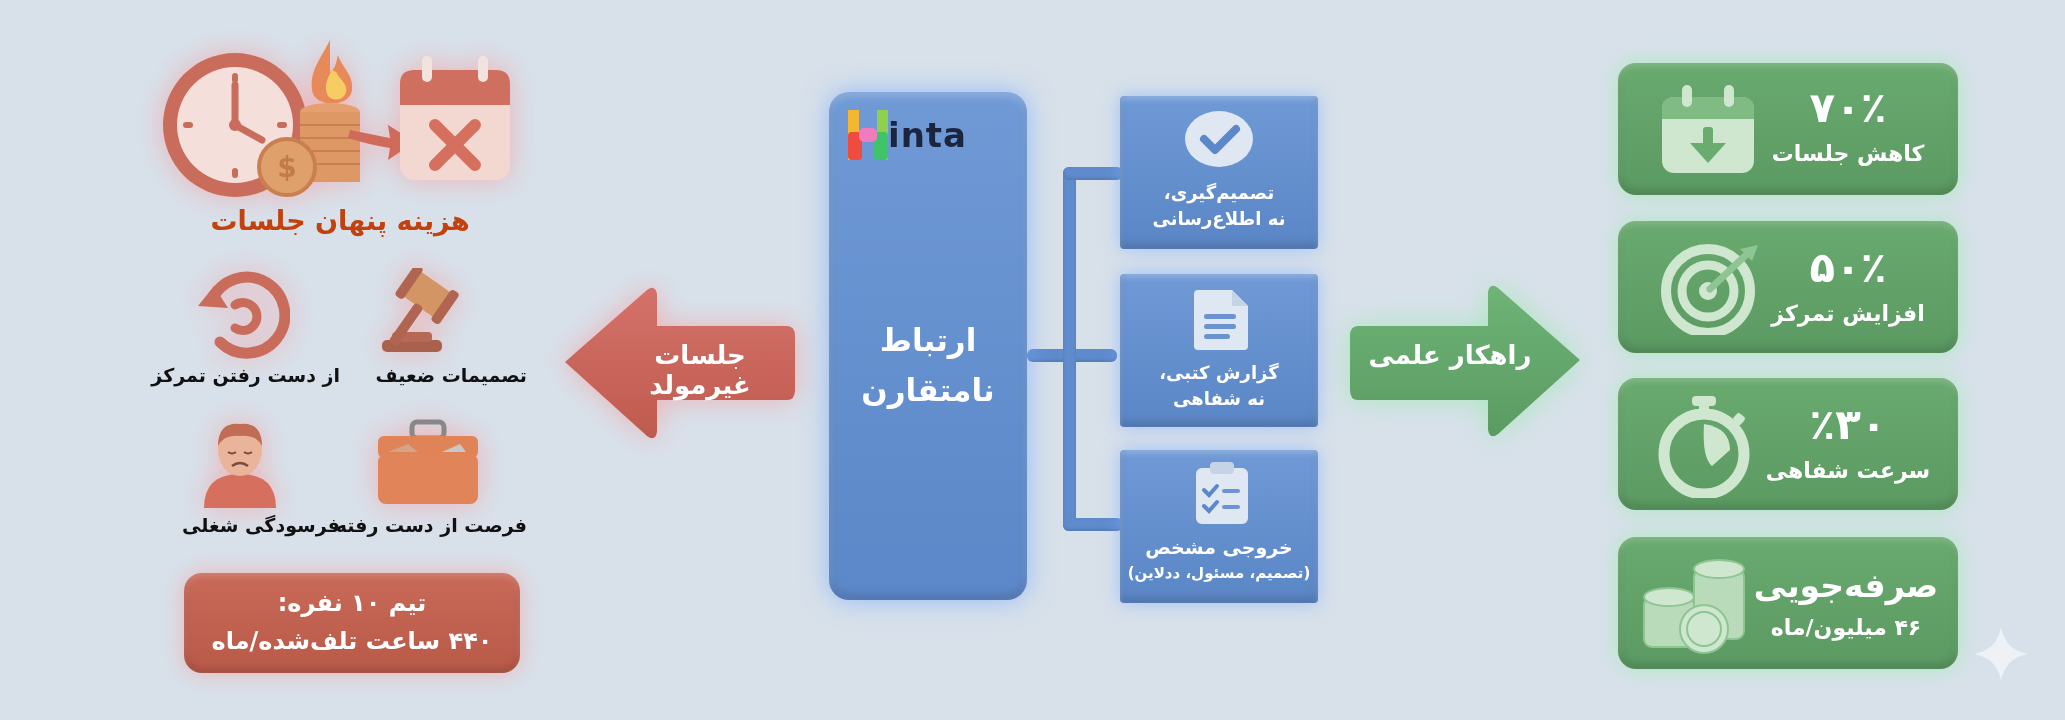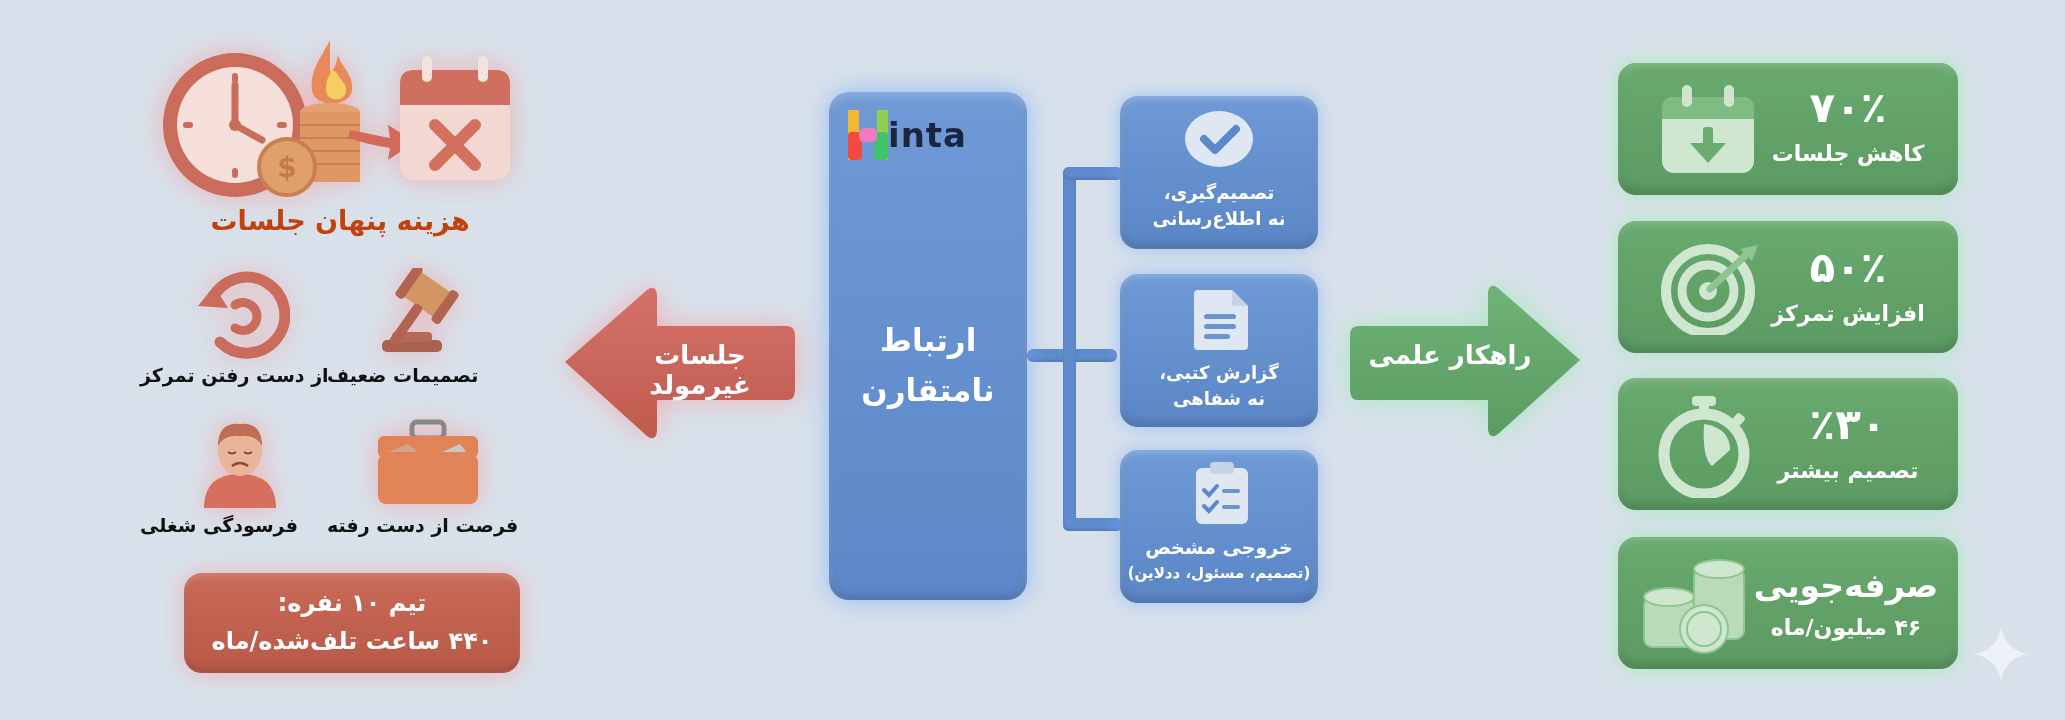--- a/index.html
+++ b/index.html
@@ -14,21 +14,21 @@
 
   
   .glow-red { filter: drop-shadow(0 0 14px rgba(255,140,140,0.55)); }
   .glow-green { filter: drop-shadow(0 0 14px rgba(140,235,160,0.6)); }
 
   .cost-title {
     left: 180px; top: 205px; width: 320px; text-align: center;
     font-size: 27px; font-weight: bold; color: #c2410c;
   }
   .issue-label {
-    font-size: 19px; font-weight: bold; color: #111; text-align: left; width: 200px;
+    font-size: 19px; font-weight: bold; color: #111; text-align: right; width: 200px;
   }
   .team-box {
     left: 168px; top: 573px; width: 336px; height: 100px;
     background: linear-gradient(180deg,#c96a58 0%,#b95a49 100%);
     border-radius: 18px;
     box-shadow: 0 0 22px rgba(255,150,150,0.6), inset 0 -4px 8px rgba(0,0,0,0.15), inset 0 3px 6px rgba(255,255,255,0.2);
     color: #fff; text-align: center; font-weight: bold; font-size: 24px; line-height: 38px;
     padding-top: 11px;
     margin-left: 16px;
   }
@@ -48,21 +48,21 @@
   .core-title {
     left: 829px; top: 315px; width: 198px; text-align: center;
     color: #fff; font-weight: bold; font-size: 31px; line-height: 50px;
   }
   .logo { left: 848px; top: 110px; display: flex; align-items: center; }
   .logo-text { font-size: 34px; font-weight: bold; color: #1c2540; letter-spacing: 1px; }
 
   .feat-box {
     width: 198px; height: 153px;
     background: linear-gradient(180deg,#6f9ad6 0%,#5b86c6 100%);
-    border-radius: 18px;
+    border-radius: 4px;
     box-shadow: 0 0 18px rgba(120,170,255,0.6), inset 0 -5px 8px rgba(0,0,0,0.15), inset 0 3px 6px rgba(255,255,255,0.25);
   }
   .feat-text {
     color: #fff; font-weight: bold; font-size: 18px; line-height: 26px; text-align: center; width: 198px;
   }
   .connector { background: #5f8bcc; border-radius: 6px; box-shadow: inset 0 -2px 3px rgba(0,0,0,0.12); }
 
   
   .result-card {
     left: 1618px; width: 340px; height: 132px;
@@ -288,21 +288,21 @@
 
   <div class="abs result-card" style="top:378px">
     <svg class="abs" style="left:34px;top:16px" width="104" height="104" viewBox="0 0 104 104">
       <rect x="40" y="2" width="24" height="10" rx="4" fill="#cfe6cf"></rect>
       <rect x="47" y="8" width="10" height="12" fill="#cfe6cf"></rect>
       <rect x="82" y="20" width="10" height="10" rx="3" fill="#cfe6cf" transform="rotate(40 87 25)"></rect>
       <circle cx="52" cy="60" r="40" fill="none" stroke="#cfe6cf" stroke-width="11"></circle>
       <path d="M52 30 Q78 34 78 56 L60 72 Q50 64 52 30 Z" fill="#cfe6cf"></path>
     </svg>
     <div class="abs result-value rtl" style="left:130px;top:22px">٪۳۰</div>
-    <div class="abs result-label rtl" style="left:130px;top:80px">تصمیم بیشتر</div>
+    <div class="abs result-label rtl" style="left:130px;top:80px">سرعت شفاهی</div>
   </div>
 
   <div class="abs result-card" style="top:537px">
     <svg class="abs" style="left:22px;top:20px" width="140" height="100" viewBox="0 0 140 100">
       <g fill="#b9dbb9" stroke="#8ec592" stroke-width="2">
         <rect x="54" y="12" width="50" height="70" rx="8"></rect>
         <ellipse cx="79" cy="12" rx="25" ry="9" fill="#cfe6cf"></ellipse>
         <rect x="4" y="40" width="50" height="50" rx="8"></rect>
         <ellipse cx="29" cy="40" rx="25" ry="9" fill="#cfe6cf"></ellipse>
         <circle cx="64" cy="72" r="24" fill="#cfe6cf"></circle>

